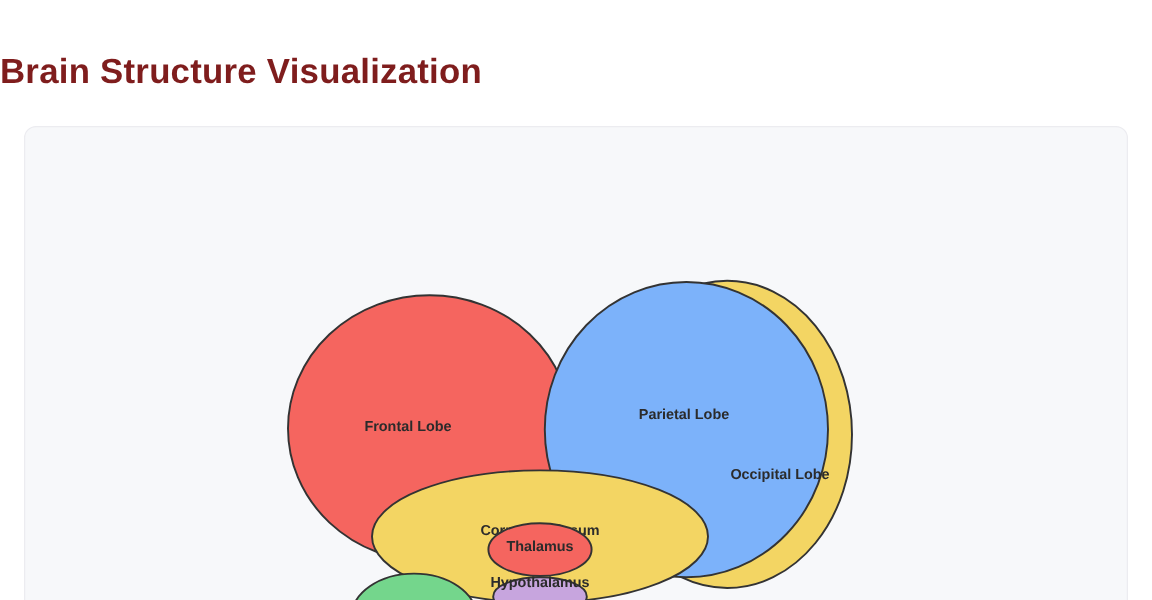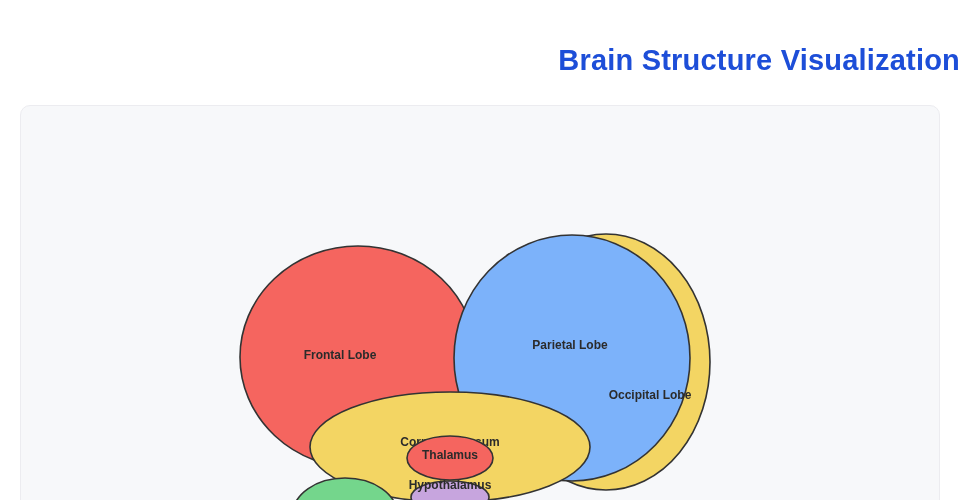--- a/index.html
+++ b/index.html
@@ -8,24 +8,24 @@
     padding: 0;
     width: 960px;
     height: 500px;
     overflow: hidden;
     background: #ffffff;
     font-family: "Liberation Sans", sans-serif;
   }
   .page-title {
     margin: 0;
     padding-top: 44px;
-    text-align: right;
+    text-align: left;
     font-size: 29px;
     font-weight: 700;
-    color: #1d4ed8;
+    color: #7f1d1d;
     letter-spacing: 0.2px;
   }
   .diagram-card {
     position: absolute;
     left: 20px;
     top: 105px;
     width: 920px;
     height: 430px;
     background: #f7f8fa;
     border: 1px solid #ececf0;

